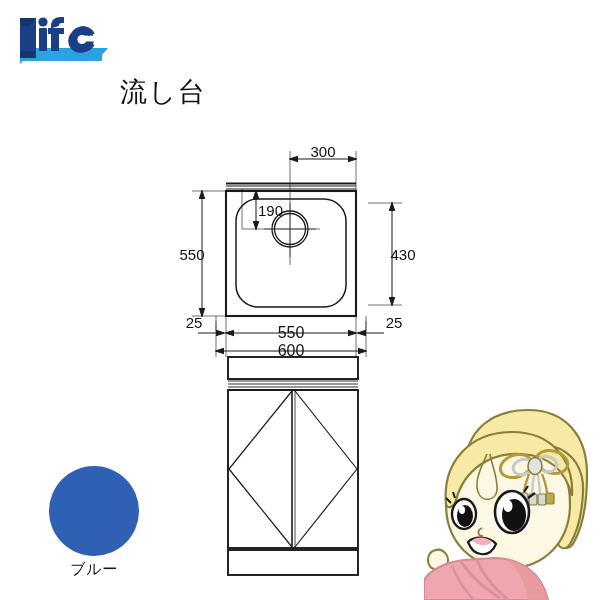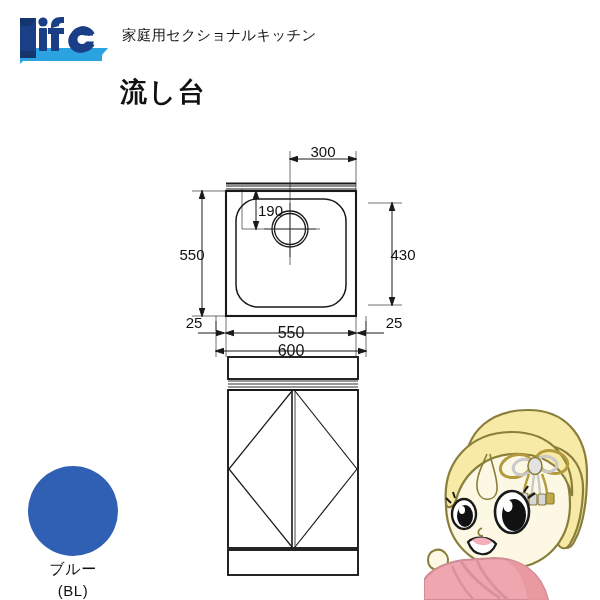--- a/index.html
+++ b/index.html
@@ -38,39 +38,38 @@
     white-space: nowrap;
     color: #141414;
   }
   #page-title {
     position: absolute;
     left: 120px; top: 74px;
     font-size: 27px;
     letter-spacing: 1.5px;
     color: #111111;
     white-space: nowrap;
-    font-weight: bold;
   }
 
   
   #drawing-top {
     position: absolute;
     left: 180px; top: 128px;
     width: 235px; height: 218px; margin-top: 17px;
   }
   #drawing-front {
     position: absolute;
     left: 200px; top: 350px;
     width: 185px; height: 235px;
   }
 
   
   #color-swatch-block {
     position: absolute;
-    left: 9px; top: 466px;
+    left: 30px; top: 466px;
     width: 128px;
     text-align: center;
   }
   #color-swatch-dot {
     width: 90px; height: 90px;
     border-radius: 50%;
     margin: 0 auto;
   }
   .color-label {
     font-size: 15px;
@@ -113,21 +112,20 @@
         <rect x="64" y="22" width="15" height="5.5" fill="#ffffff"></rect>
         <rect x="62" y="22.2" width="16" height="4.6" fill="#1b3f86" opacity="0"></rect>
       </g>
 
       <path d="M66 21.6 h13 v5 h-13 z" fill="#ffffff"></path>
       <path d="M60.5 24.2 a6 6 0 0 1 11.6 -2.3 l6.6 -2.4 a13 13 0 1 0 -0.2 11.6 l-6 -3.6 a6 6 0 0 1 -11.8 -3.3 z" fill="#1b3f86"></path>
     </svg>
   </div>
 
   <div id="subtitle-block">
-    <div class="subtitle-line">家庭用セクショナルキッチン</div>
   </div>
 
   <div id="page-title">流し台</div>
 </div>
 
 <div id="drawing-top">
   <svg width="235" height="218" viewBox="0 0 235 218" xmlns="http://www.w3.org/2000/svg" stroke="#1a1a1a" fill="none" stroke-linecap="butt">
 
     <g stroke-width="0.7" stroke="#333">
       <line x1="12" y1="46" x2="46" y2="46"></line>
@@ -247,21 +245,20 @@
 
     <g stroke-width="1.9">
       <rect x="28" y="200" width="130" height="25"></rect>
     </g>
   </svg>
 </div>
 
 <div id="color-swatch-block">
   <div id="color-swatch-dot" style="background:#3060b4;"></div>
   <div class="color-label">ブルー</div>
-  <div class="color-label">(BL)</div>
 </div>
 
 <div id="mascot">
   <svg width="176" height="192" viewBox="0 0 176 192" xmlns="http://www.w3.org/2000/svg">
 
     <path d="M40 66 C40 18 72 2 104 2 C140 2 163 26 163 66 C163 98 158 120 150 134
              C146 142 138 142 136 132 C132 112 134 90 130 74 C124 50 100 40 78 46
              C58 51 46 62 44 74 Z" fill="#f7eaa6" stroke="#8a7f3a" stroke-width="2.2"></path>
 
     <path d="M128 38 C150 44 160 62 159 84 C158 108 152 126 146 136

